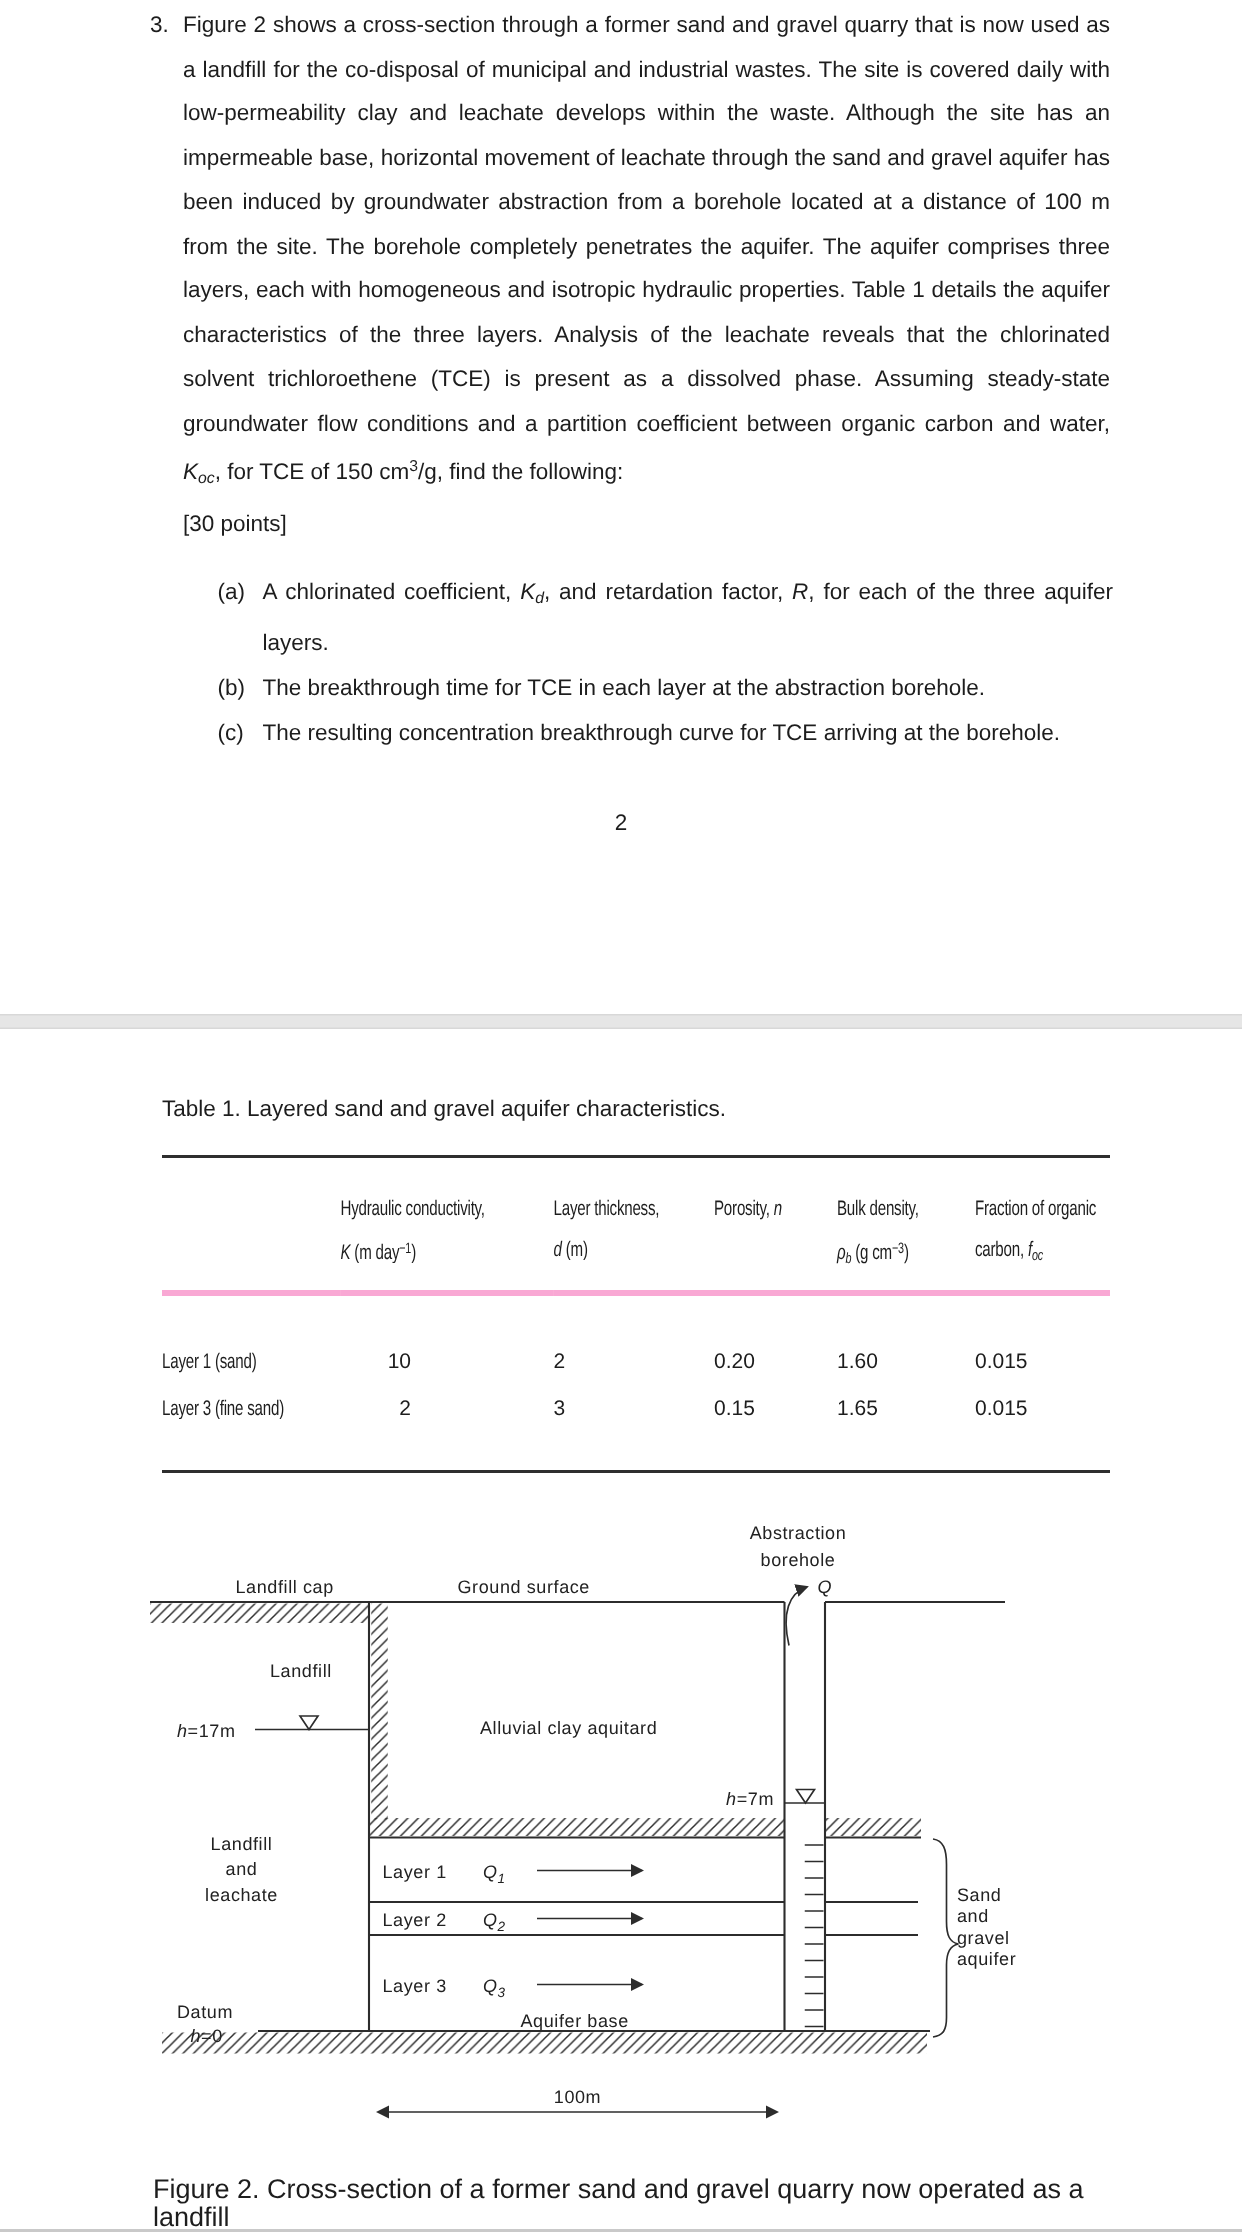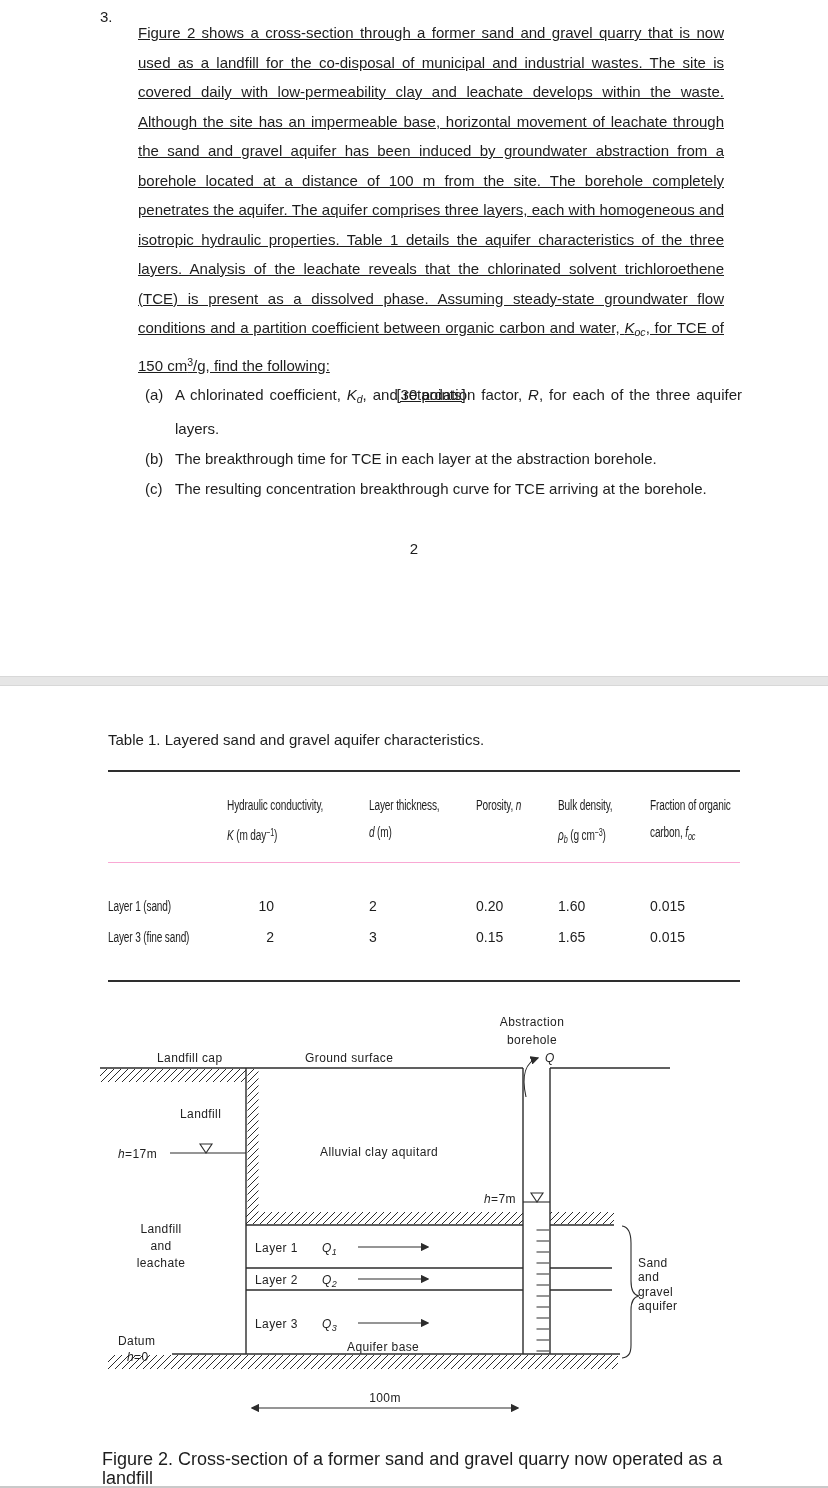--- a/index.html
+++ b/index.html
@@ -3,40 +3,40 @@
 <meta charset="utf-8">
 <style>
   html,body{margin:0;padding:0;background:#fff;}
   .page{
     position:relative;width:828px;height:1488px;background:#ffffff;
     font-family:"Liberation Sans",sans-serif;color:#1d1d1d;overflow:hidden;
   }
   
   .q-block{position:absolute;left:100px;top:2px;width:640px;font-size:15px;line-height:29.5px;}
   .q-num{position:absolute;left:0;top:0;}
-  .q-text{margin:16px;padding-left:22px;text-align:justify;text-decoration:underline;}
+  .q-text{margin:0;padding-left:22px;text-align:justify;}
   .q-text sub{font-size:10.5px;vertical-align:-3px;font-style:italic;}
   .q-text sup{font-size:10.5px;vertical-align:5px;}
-  .points-line{display:block;text-align:center;}
+  .points-line{display:block;text-align:left;}
   .items{position:absolute;left:145px;top:380px;width:597px;font-size:15px;line-height:30px;}
   .item{position:relative;padding-left:30px;text-align:justify;}
   .item .marker{position:absolute;left:0;top:0;}
   .item sub{font-size:10.5px;vertical-align:-3px;font-style:italic;}
   .pgnum{position:absolute;left:0;top:540px;width:828px;text-align:center;font-size:15px;}
   
   .page-sep{position:absolute;left:0;top:676px;width:828px;height:10px;background:#e6e6e6;
     border-top:1px solid #d8d8d8;border-bottom:1px solid #d8d8d8;box-sizing:border-box;}
   
   .tbl-caption{position:absolute;left:108px;top:731px;font-size:15px;}
   .table-wrap{position:absolute;left:108px;top:770px;width:632px;height:212px;
     border-top:2.5px solid #2e2e2e;border-bottom:2.5px solid #2e2e2e;box-sizing:border-box;}
   table.aq{width:100%;border-collapse:collapse;table-layout:fixed;}
   table.aq td{padding:0;vertical-align:top;font-size:14px;}
   table.aq thead td{padding-top:20px;line-height:27px;height:90px;box-sizing:border-box;
-    border-bottom:1px solid #f9a8d4;}
+    border-bottom:4px solid #f9a8d4;}
   table.aq tbody td{line-height:31px;}
   table.aq tbody tr:first-child td{padding-top:28px;}
   .cond{display:inline-block;transform:scaleX(0.72);transform-origin:0 50%;white-space:nowrap;letter-spacing:-0.2px;}
   table.aq sup{font-size:10px;vertical-align:4px;}
   table.aq sub{font-size:10px;vertical-align:-3px;font-style:italic;}
   .rnum{display:inline-block;width:16px;text-align:right;margin-left:31px;}
   
   .figure-svg{position:absolute;left:90px;top:985px;}
   .fl{stroke:#2c2c2c;stroke-width:1.4;fill:none;}
   .fl-thin{stroke:#2c2c2c;stroke-width:1.1;fill:none;}

